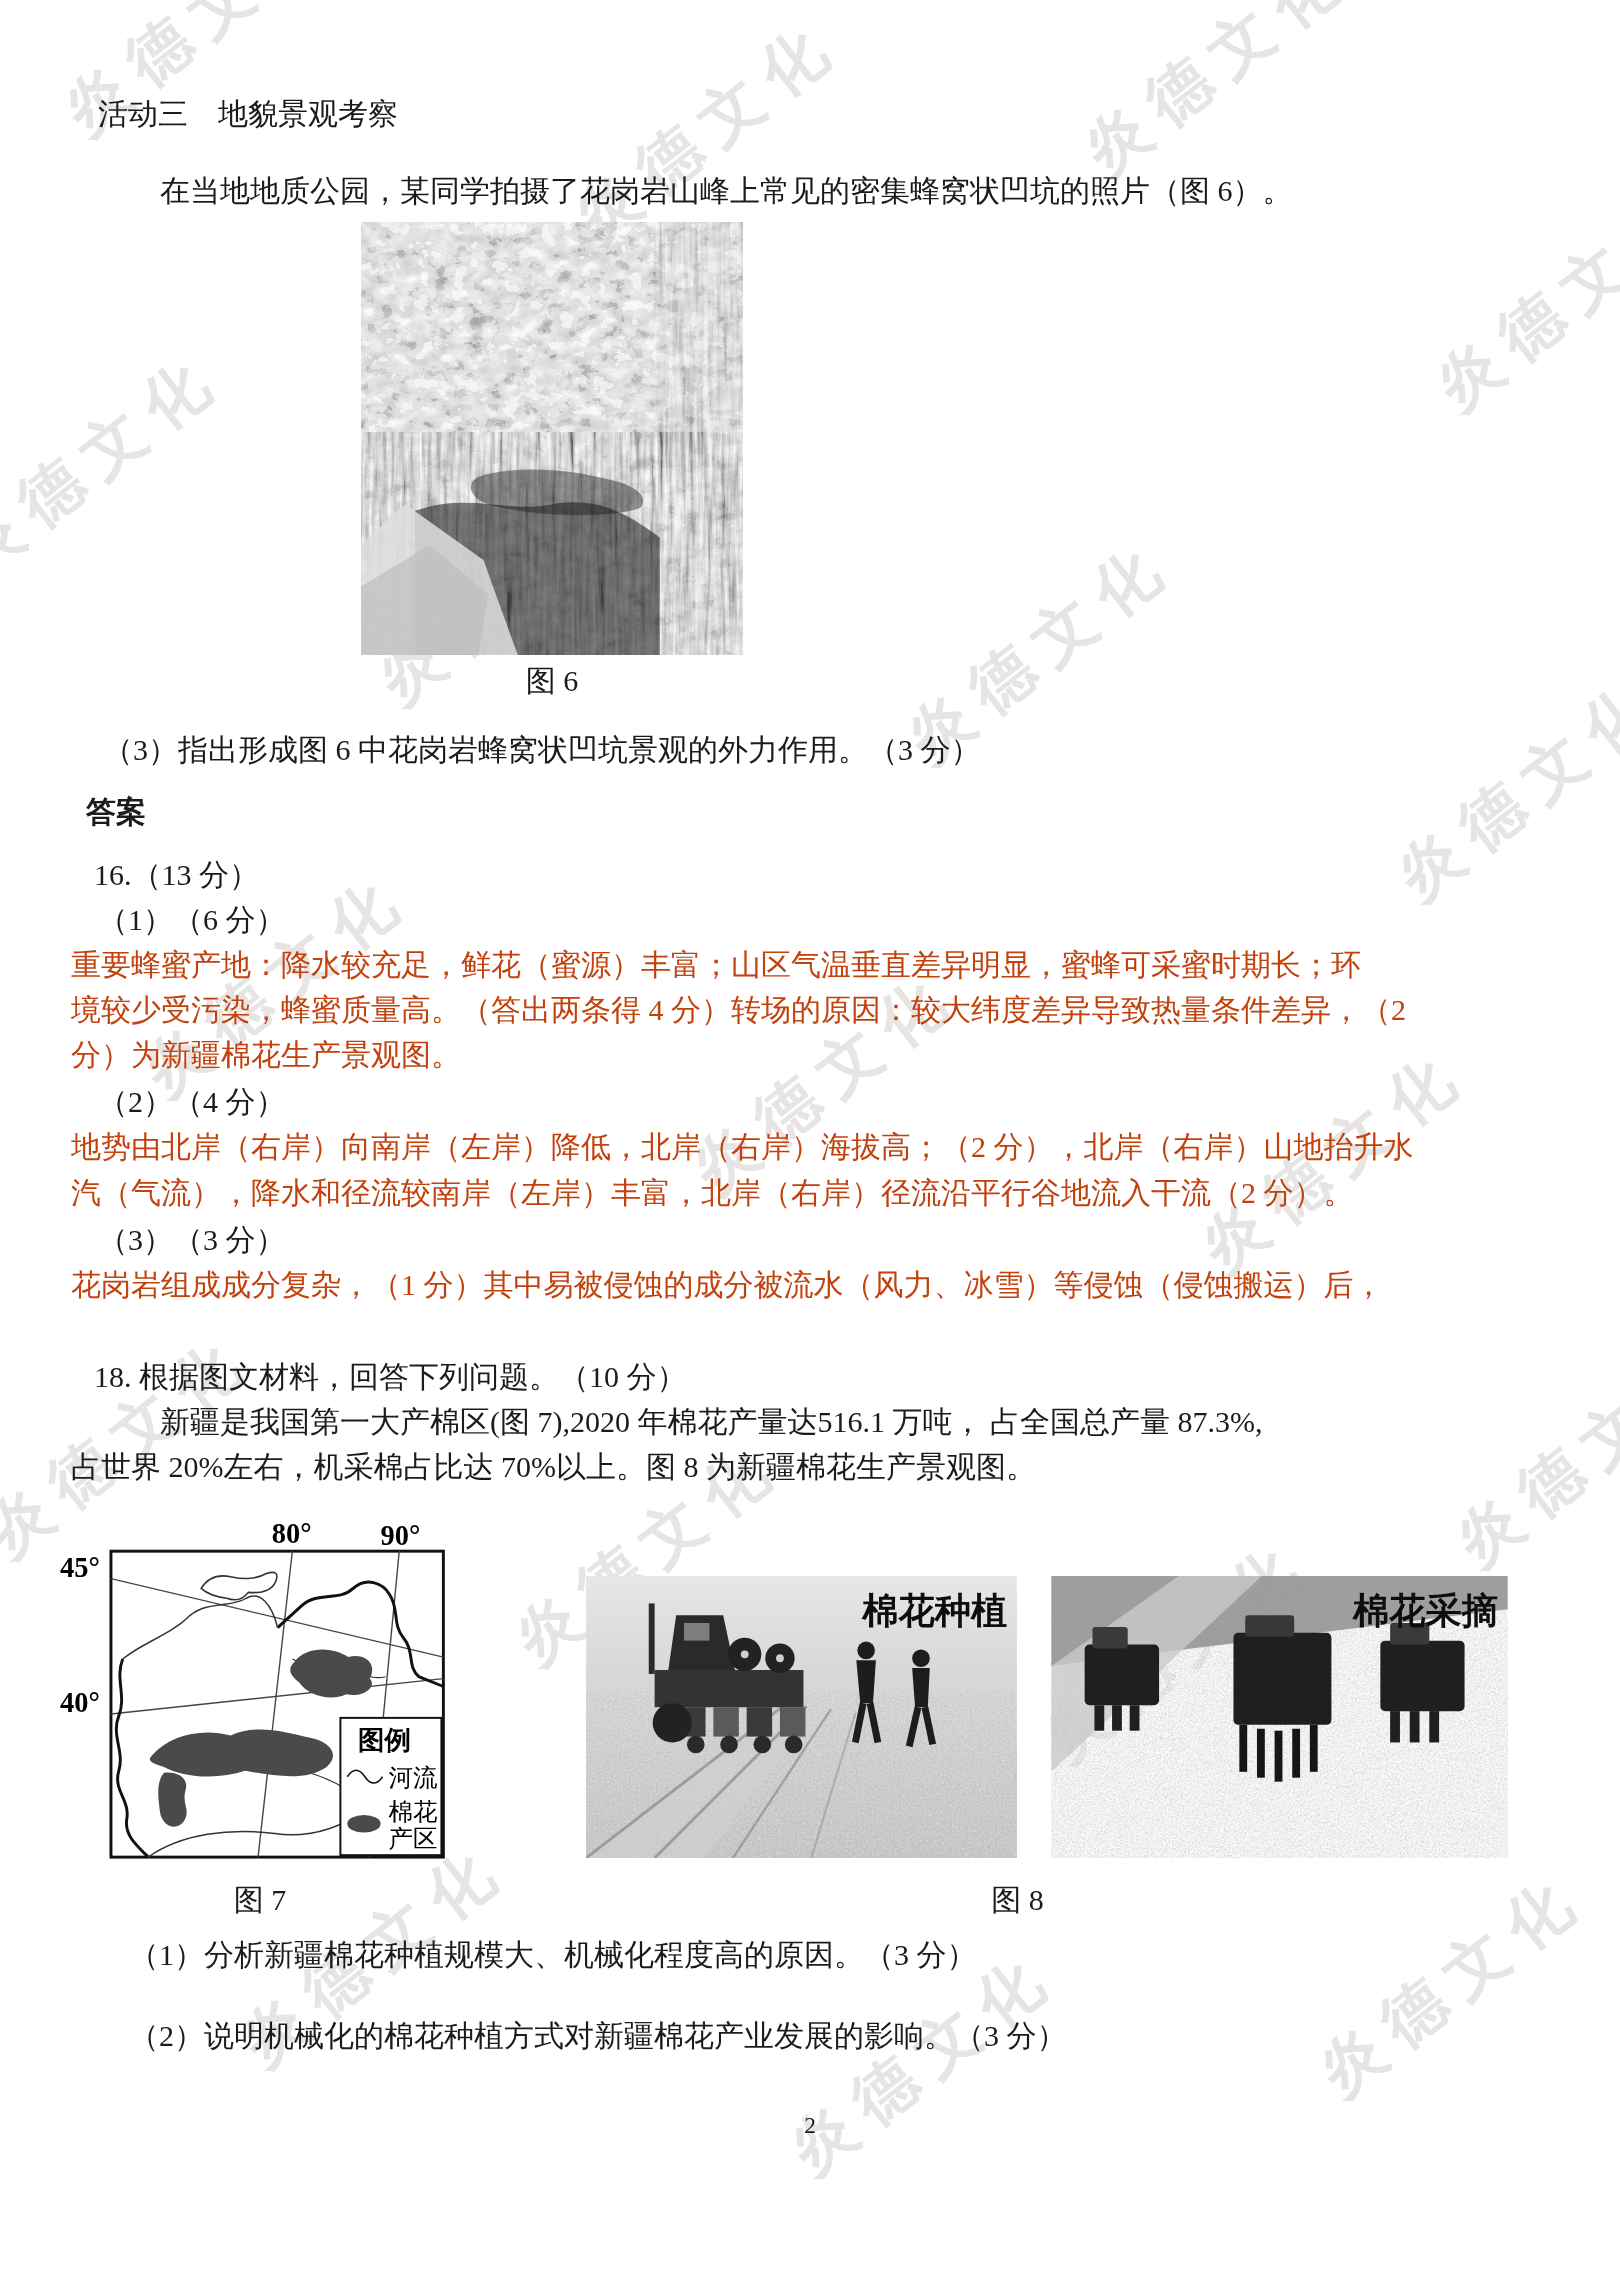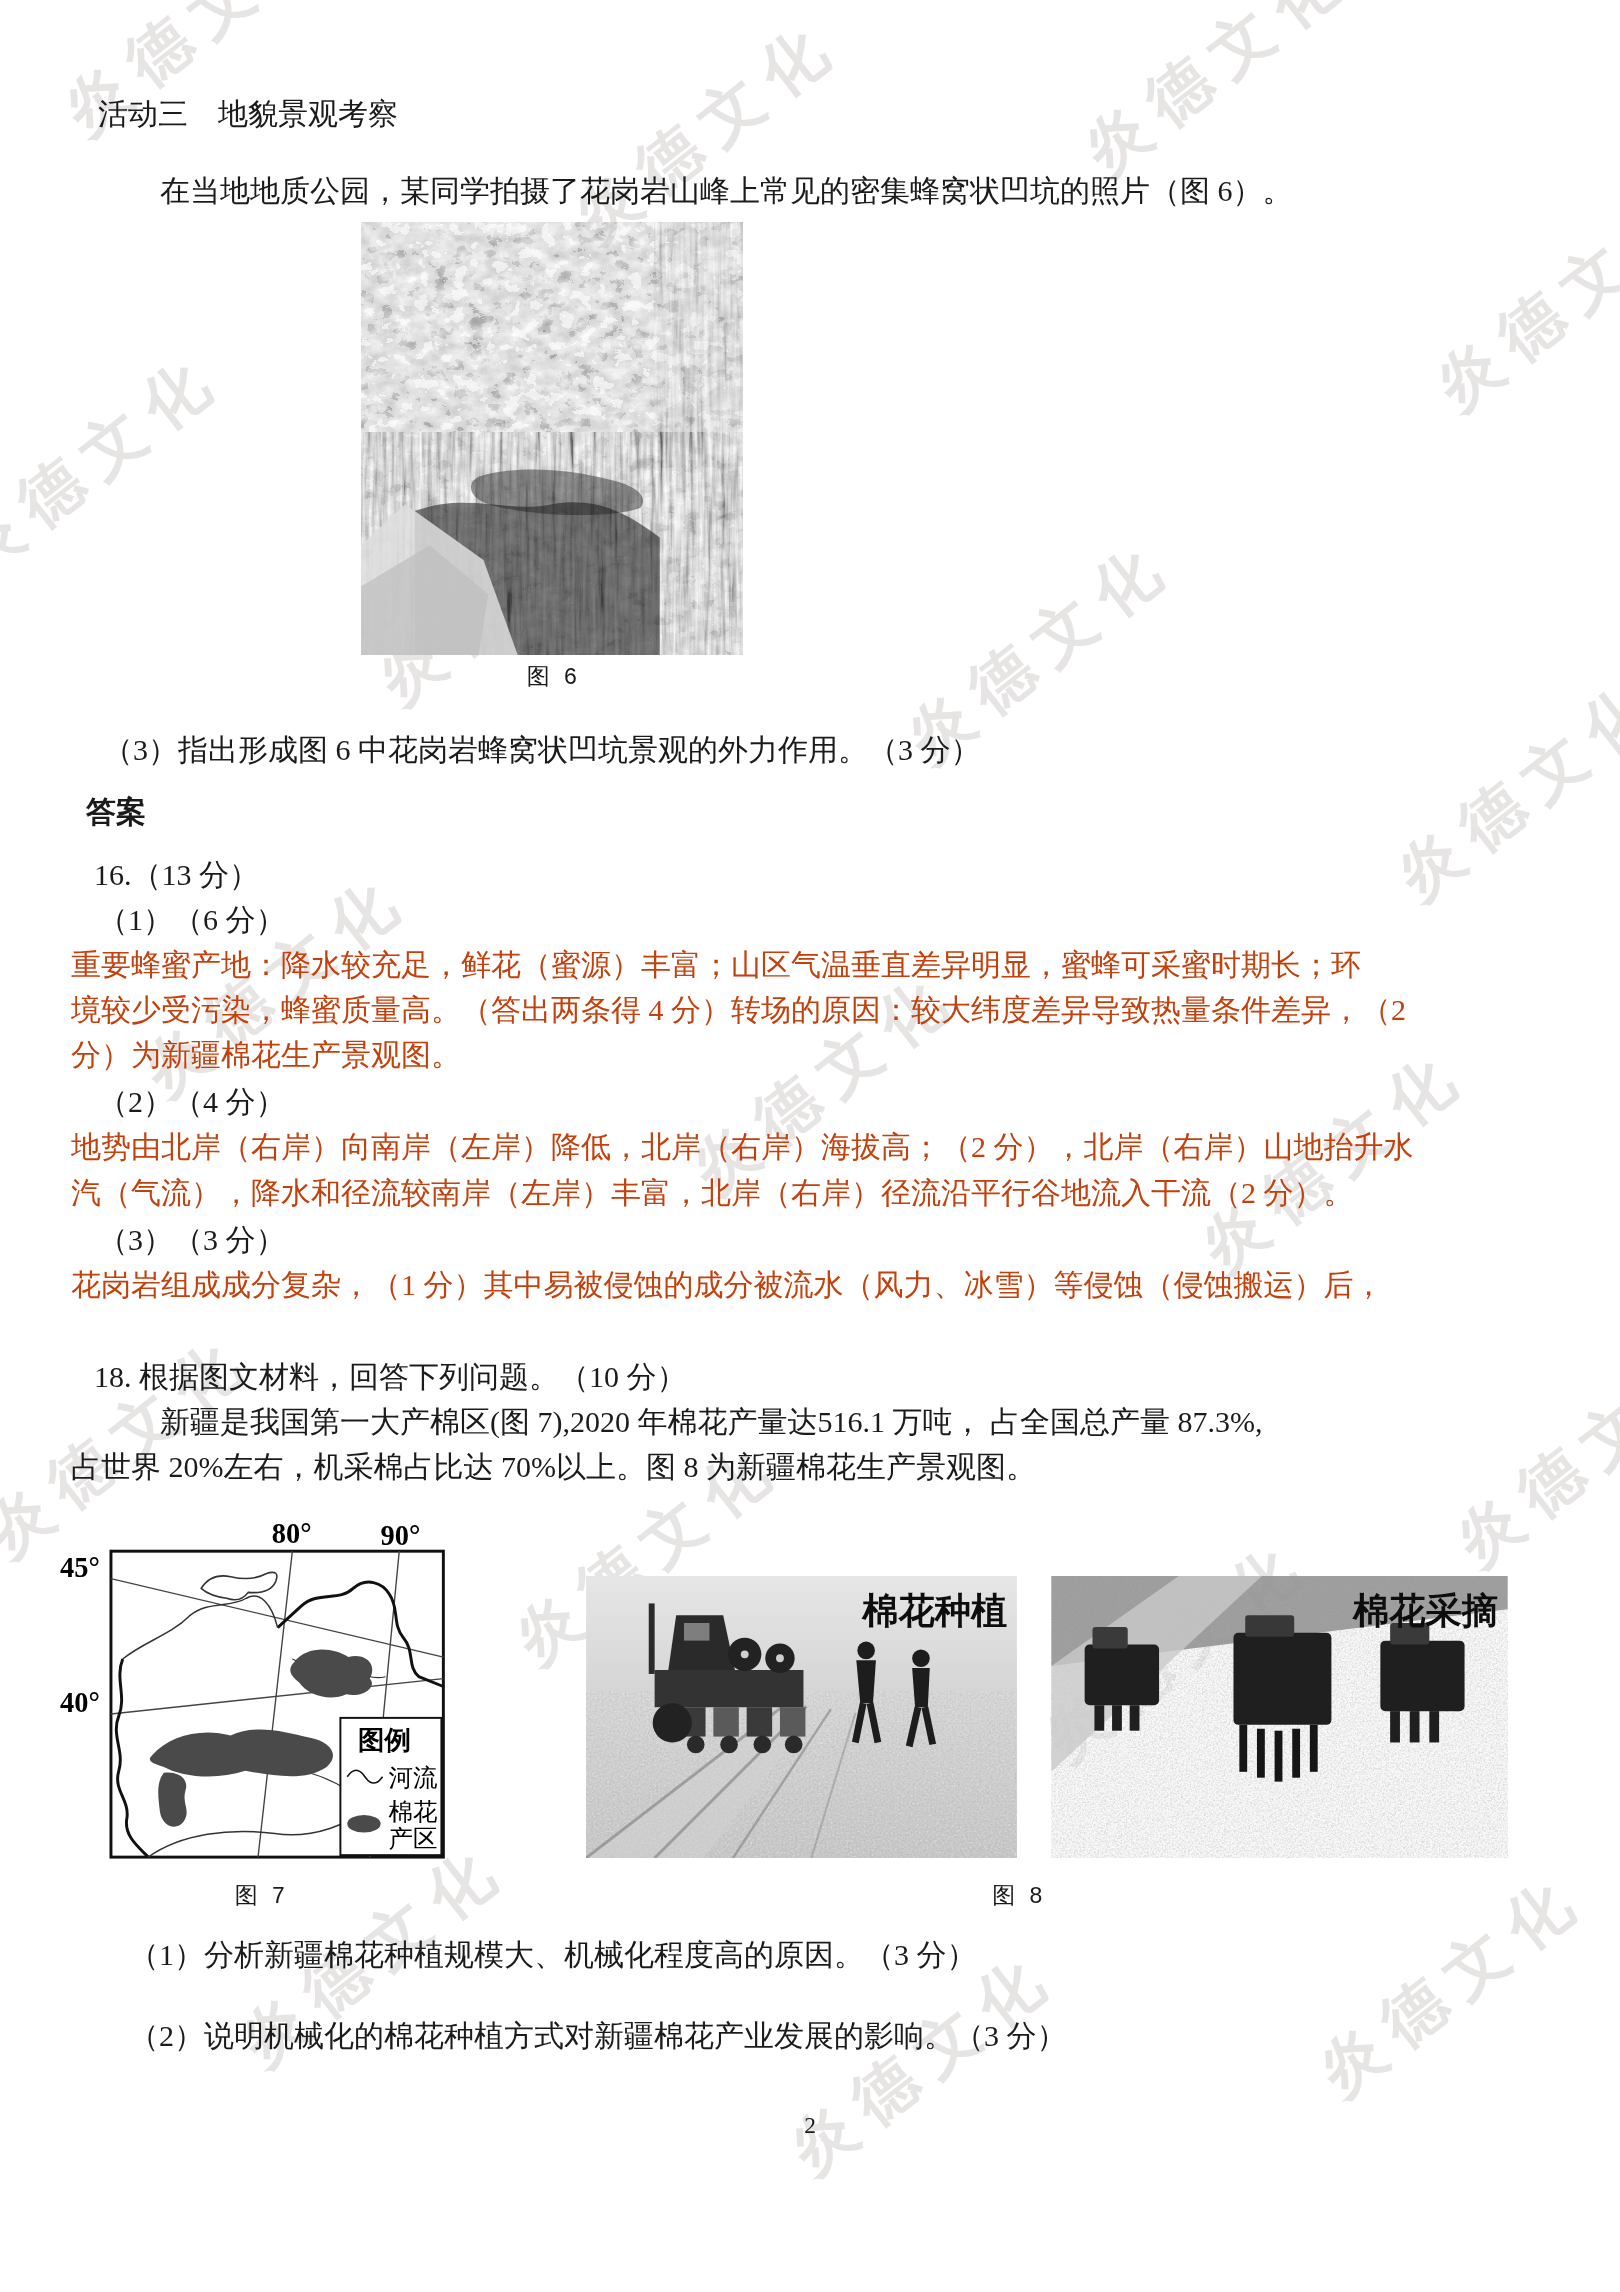--- a/index.html
+++ b/index.html
@@ -11,21 +11,21 @@
   .wm-layer{position:absolute;inset:0;z-index:0;pointer-events:none;}
   .wm{
     position:absolute;font-family:"DejaVu Sans","Liberation Sans",sans-serif;
     font-weight:bold;font-size:63px;letter-spacing:15.7px;color:#e7e4e4;
     transform:rotate(-38deg);white-space:nowrap;
   }
   .content{position:absolute;inset:0;z-index:1;margin-top:18px;}
   .line{position:absolute;white-space:nowrap;font-size:30px;line-height:1.2;}
   .red{color:#c2410c;}
   .bold{font-weight:bold;}
-  .caption{position:absolute;text-align:center;font-size:23px;font-family:Liberation Mono, monospace;}
+  .caption{position:absolute;text-align:center;font-size:30px;}
   .figwrap{position:absolute;}
   .pagenum{position:absolute;left:0;width:1620px;text-align:center;font-size:23.5px;top:2094px;}
   svg text{font-family:"Liberation Serif","DejaVu Serif",serif;}
 </style>
 </head>
 <body>
 
 <div class="page">
 
   <div class="wm-layer">

